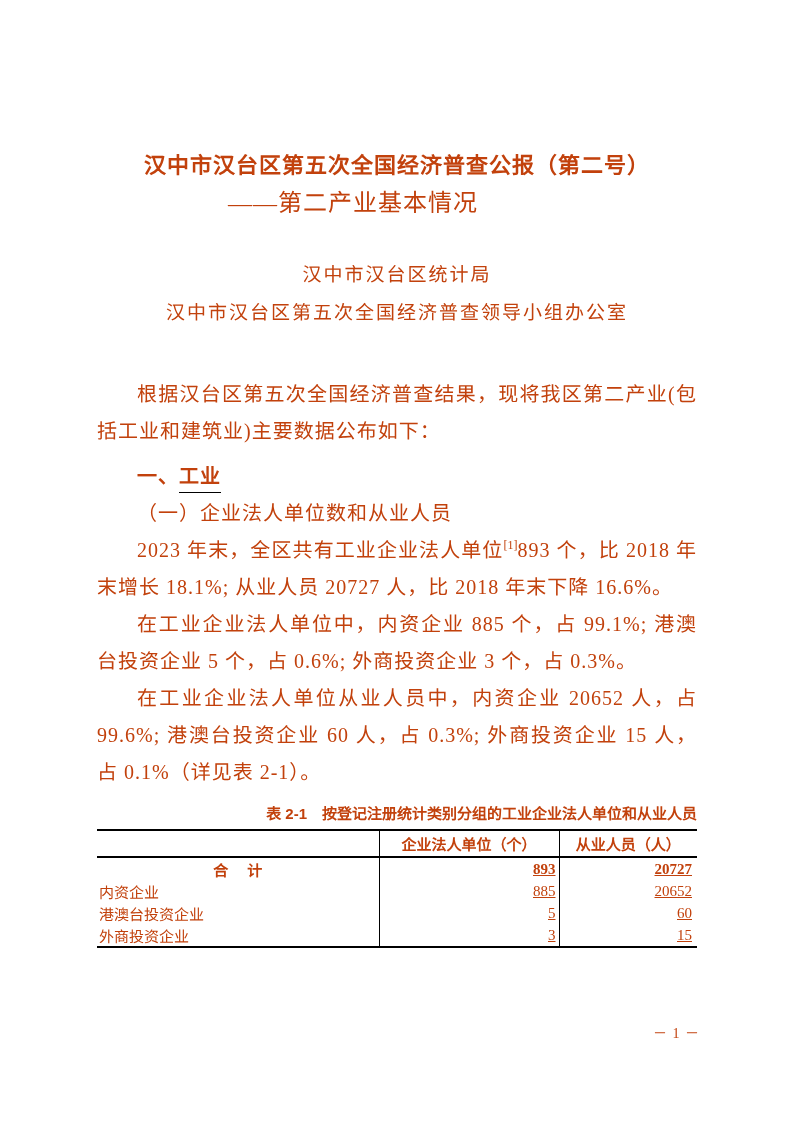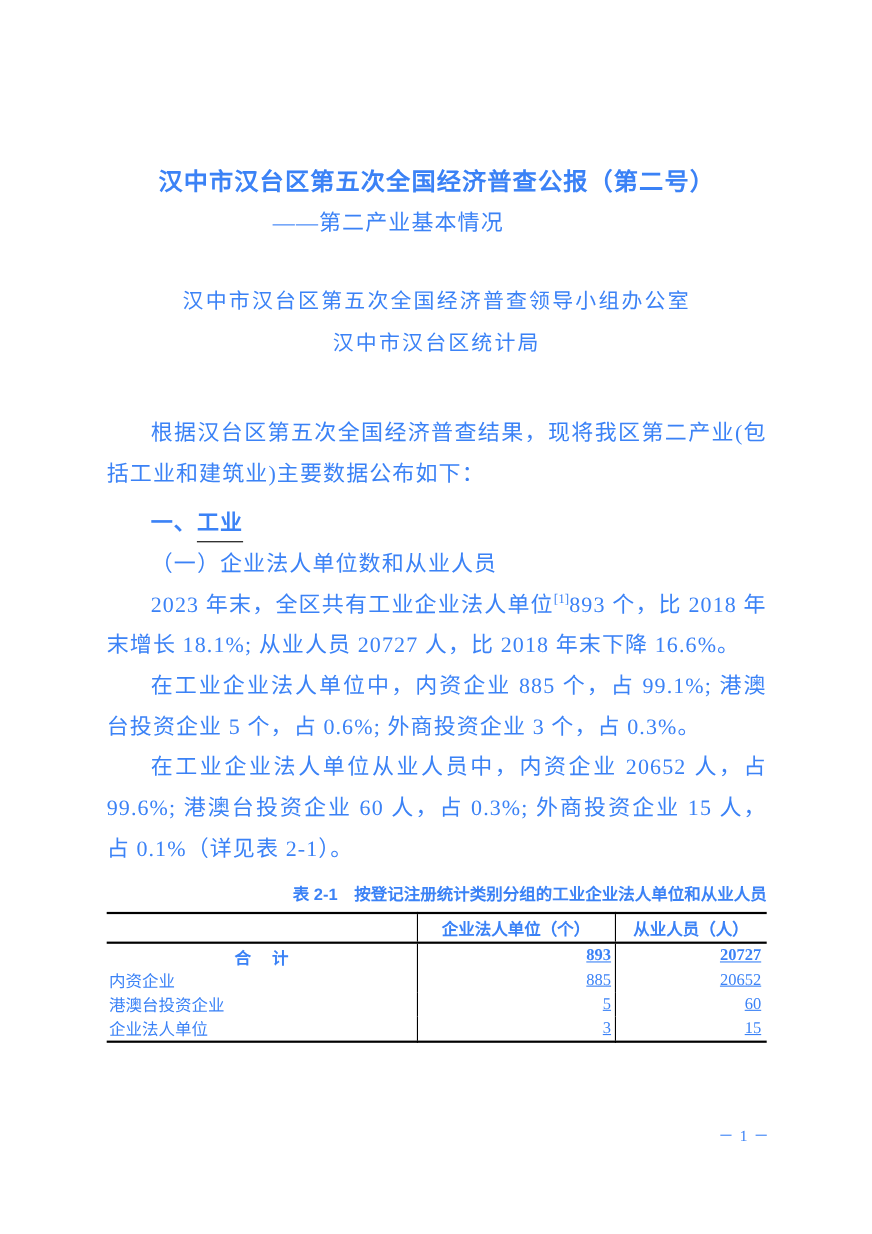--- a/index.html
+++ b/index.html
@@ -5,40 +5,40 @@
   html, body {
     margin: 0;
     padding: 0;
     background: #ffffff;
   }
   .page {
     position: relative;
     width: 793px;
     height: 1122px;
     background: #ffffff;
-    color: #3b82f6;
+    color: #c2410c;
     font-family: "Liberation Serif", "DejaVu Serif", serif;
     overflow: hidden;
     box-sizing: border-box;
     padding: 0 96px 0 97px;
   }
   
   .title {
     margin: 150px 0 0 0;
     font-family: "Liberation Sans", "DejaVu Sans", sans-serif;
     font-size: 22px;
     line-height: 31px;
     font-weight: bold;
     text-align: center;
     letter-spacing: 1px;
     white-space: nowrap;
   }
   .subtitle {
     margin: 7px 88px 0 0;
-    font-size: 20px;
+    font-size: 24px;
     line-height: 30px;
     font-weight: 500;
     text-align: center;
     letter-spacing: 1px;
   }
   .org-block {
     margin-top: 38px;
     text-align: center;
     font-size: 19px;
     line-height: 38px;
@@ -149,22 +149,22 @@
 </head>
 <body>
 
 <div class="page">
 
   <h1 class="title">汉中市汉台区第五次全国经济普查公报（第二号）</h1>
 
   <div class="subtitle">——第二产业基本情况</div>
 
   <div class="org-block">
+    <div>汉中市汉台区统计局</div>
     <div>汉中市汉台区第五次全国经济普查领导小组办公室</div>
-    <div>汉中市汉台区统计局</div>
   </div>
 
   <div class="body-block">
     <p class="para">根据汉台区第五次全国经济普查结果，现将我区第二产业(包括工业和建筑业)主要数据公布如下：</p>
 
     <h3 class="section"><span>一、</span><span class="u">工业</span></h3>
 
     <p class="para">（一）企业法人单位数和从业人员</p>
 
     <p class="para"><span>2023 年末，全区共有工业企业法人单位</span><sup class="fn">[1]</sup><span>893 个，比 2018 年末增长 18.1%; 从业人员 20727 人，比 2018 年末下降 16.6%。</span></p>
@@ -199,21 +199,21 @@
         <td class="label">内资企业</td>
         <td class="num v">885</td>
         <td class="num n3 v">20652</td>
       </tr>
       <tr>
         <td class="label">港澳台投资企业</td>
         <td class="num v">5</td>
         <td class="num n3 v">60</td>
       </tr>
       <tr>
-        <td class="label">企业法人单位</td>
+        <td class="label">外商投资企业</td>
         <td class="num v">3</td>
         <td class="num n3 v">15</td>
       </tr>
     </tbody>
   </table>
 
   <div class="footer">－ 1 －</div>
 
 </div>
 

